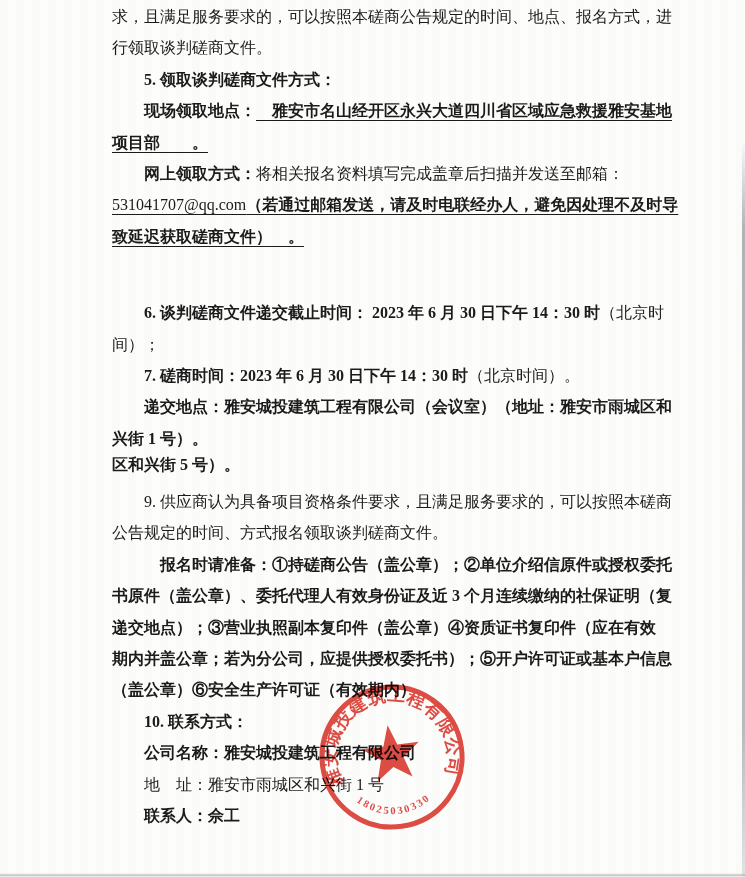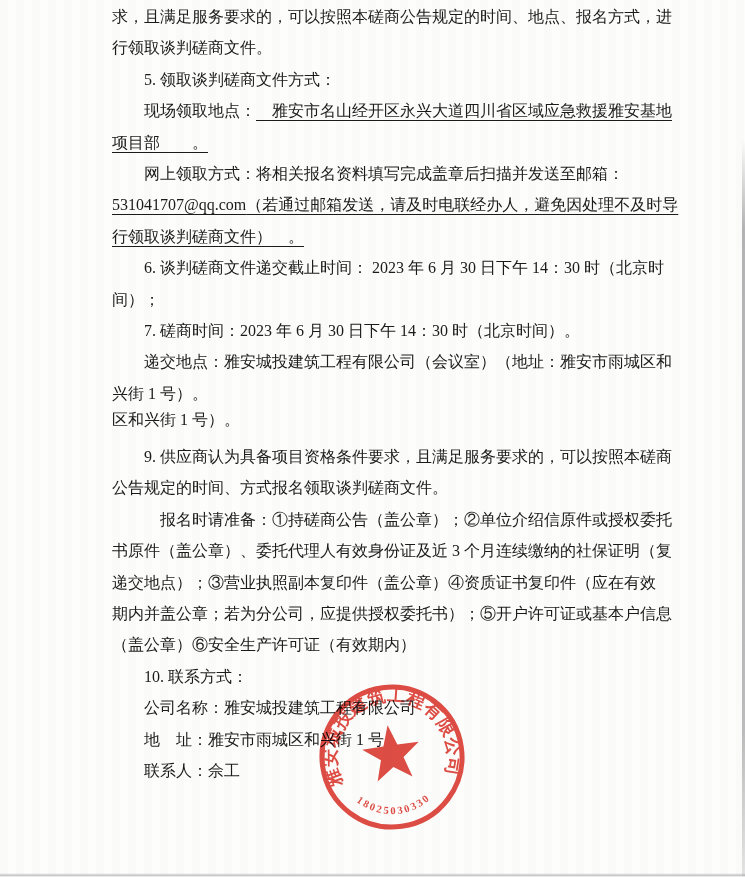--- a/index.html
+++ b/index.html
@@ -13,21 +13,21 @@
     font-family:"Liberation Serif","DejaVu Serif",serif;
     overflow:hidden;
   }
   .doc-text{
     position:absolute;left:112px;top:1px;width:565px;
     font-size:16px;
   }
   .line{height:31.4px;line-height:31.4px;white-space:pre;}
   .line.tight{height:22px;line-height:22px;}
   .line.gap{margin-top:10px;}
-  .seg.b{font-weight:normal;}
+  .seg.b{font-weight:bold;}
   .seg.u{text-decoration:underline;text-underline-offset:4px;text-decoration-thickness:1.3px;}
   .stamp{
     position:absolute;left:312px;top:677px;width:160px;height:160px;
     mix-blend-mode:multiply;
     pointer-events:none;
   }
   .edge-right{
     position:absolute;right:0;top:140px;bottom:0;width:3px;
     background:linear-gradient(180deg, rgba(90,90,95,0) 0%, rgba(90,90,95,0.45) 12%, rgba(90,90,95,0.4) 80%, rgba(90,90,95,0.15) 100%);
   }
@@ -42,27 +42,27 @@
 <div class="page">
 
   <div class="doc-text">
       <div class="line"><span class="seg">求，且满足服务要求的，可以按照本磋商公告规定的时间、地点、报名方式，进</span></div>
       <div class="line"><span class="seg">行领取谈判磋商文件。</span></div>
       <div class="line" style="padding-left: 32px;"><span class="seg b">5. 领取谈判磋商文件方式：</span></div>
       <div class="line" style="padding-left: 32px;"><span class="seg b">现场领取地点：</span><span class="seg b u">　雅安市名山经开区永兴大道四川省区域应急救援雅安基地</span></div>
       <div class="line"><span class="seg b u">项目部　　。</span></div>
       <div class="line" style="padding-left: 32px;"><span class="seg b">网上领取方式：</span><span class="seg">将相关报名资料填写完成盖章后扫描并发送至邮箱：</span></div>
       <div class="line"><span class="seg u">531041707@qq.com</span><span class="seg b u">（若通过邮箱发送，请及时电联经办人，避免因处理不及时导</span></div>
-      <div class="line"><span class="seg b u">行领取谈判磋商文件）　。</span></div>
-      <div class="line" style="padding-left: 32px;"><span class="seg b">6. 谈判磋商文件递交截止时间：</span><span class="seg b"> 2023 年 6 月 30 日下午 14：30 时</span><span class="seg">（北京时</span></div>
+      <div class="line"><span class="seg b u">致延迟获取磋商文件）　。</span></div>
+      <div class="line" style="padding-left: 32px; margin-top: 45px;"><span class="seg b">6. 谈判磋商文件递交截止时间：</span><span class="seg b"> 2023 年 6 月 30 日下午 14：30 时</span><span class="seg">（北京时</span></div>
       <div class="line"><span class="seg">间）；</span></div>
       <div class="line" style="padding-left: 32px;"><span class="seg b">7. 磋商时间：</span><span class="seg b">2023 年 6 月 30 日下午 14：30 时</span><span class="seg">（北京时间）。</span></div>
       <div class="line" style="padding-left: 32px;"><span class="seg b">递交地点：雅安城投建筑工程有限公司（会议室）（地址：雅安市雨城区和</span></div>
       <div class="line"><span class="seg b">兴街 1 号）。</span></div>
-      <div class="line tight"><span class="seg b">区和兴街 1 号）。</span></div>
+      <div class="line tight"><span class="seg b">区和兴街 5 号）。</span></div>
       <div class="line gap" style="padding-left: 32px;"><span class="seg">9. 供应商认为具备项目资格条件要求，且满足服务要求的，可以按照本磋商</span></div>
       <div class="line"><span class="seg">公告规定的时间、方式报名领取谈判磋商文件。</span></div>
       <div class="line" style="padding-left: 48px;"><span class="seg b">报名时请准备：①持磋商公告（盖公章）；②单位介绍信原件或授权委托</span></div>
       <div class="line"><span class="seg b">书原件（盖公章）、委托代理人有效身份证及近 3 个月连续缴纳的社保证明（复</span></div>
       <div class="line"><span class="seg b">递交地点）；③营业执照副本复印件（盖公章）④资质证书复印件（应在有效</span></div>
       <div class="line"><span class="seg b">期内并盖公章；若为分公司，应提供授权委托书）；⑤开户许可证或基本户信息</span></div>
       <div class="line"><span class="seg b">（盖公章）⑥安全生产许可证（有效期内）</span></div>
       <div class="line" style="padding-left: 32px;"><span class="seg b">10. 联系方式：</span></div>
       <div class="line" style="padding-left: 32px;"><span class="seg b">公司名称：雅安城投建筑工程有限公司</span></div>
       <div class="line" style="padding-left: 32px;"><span class="seg">地　址：雅安市雨城区和兴街 1 号</span></div>

